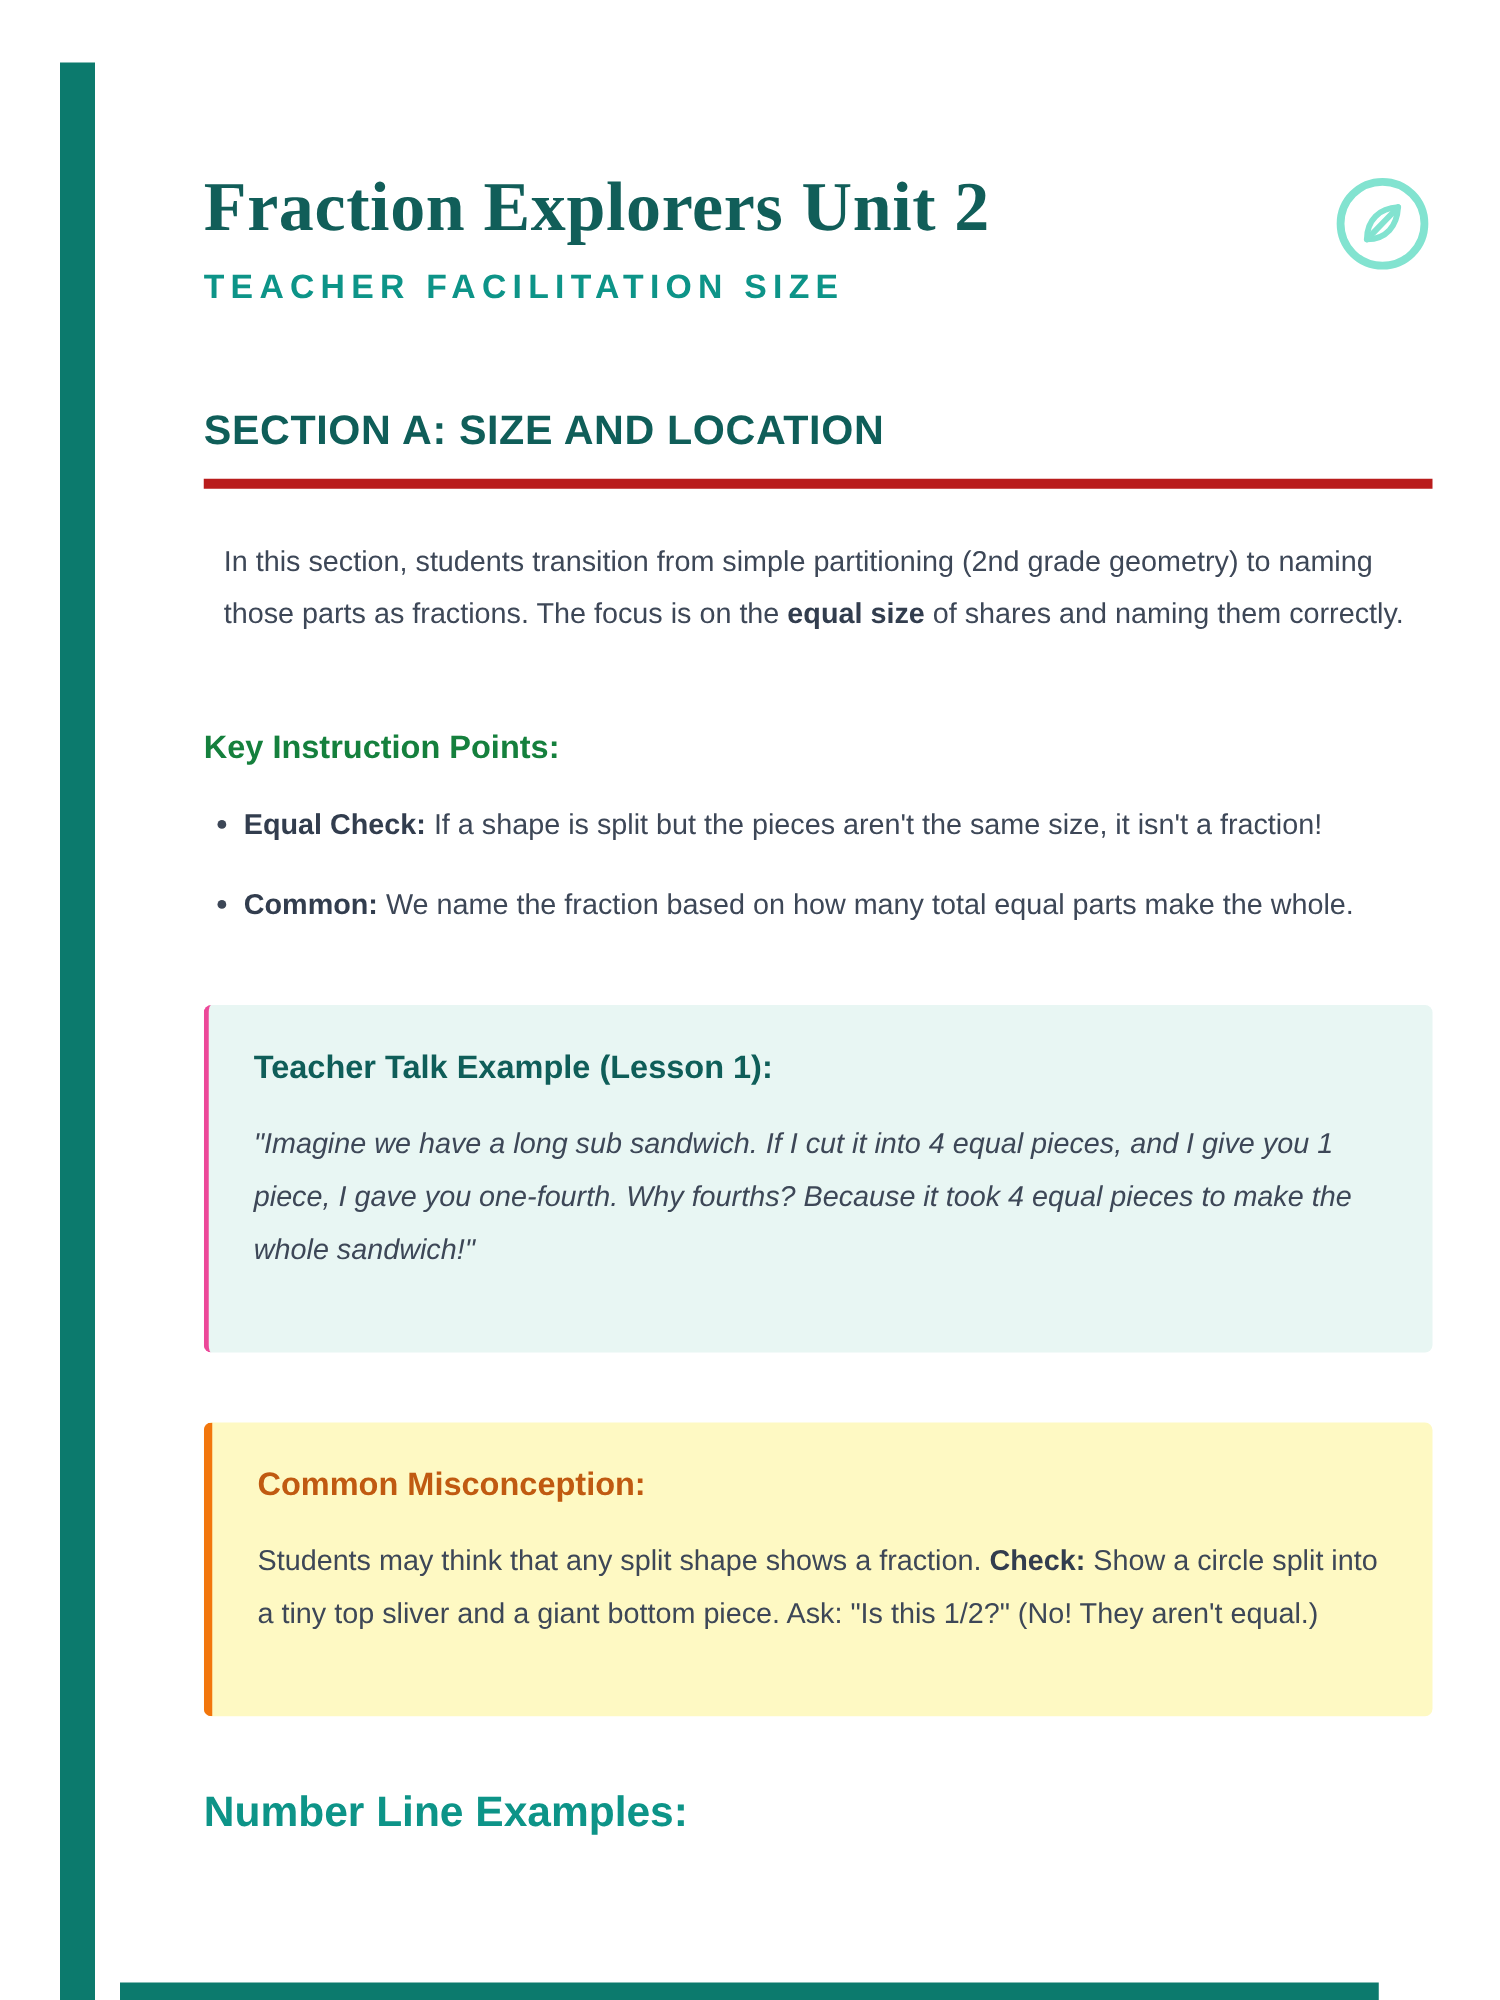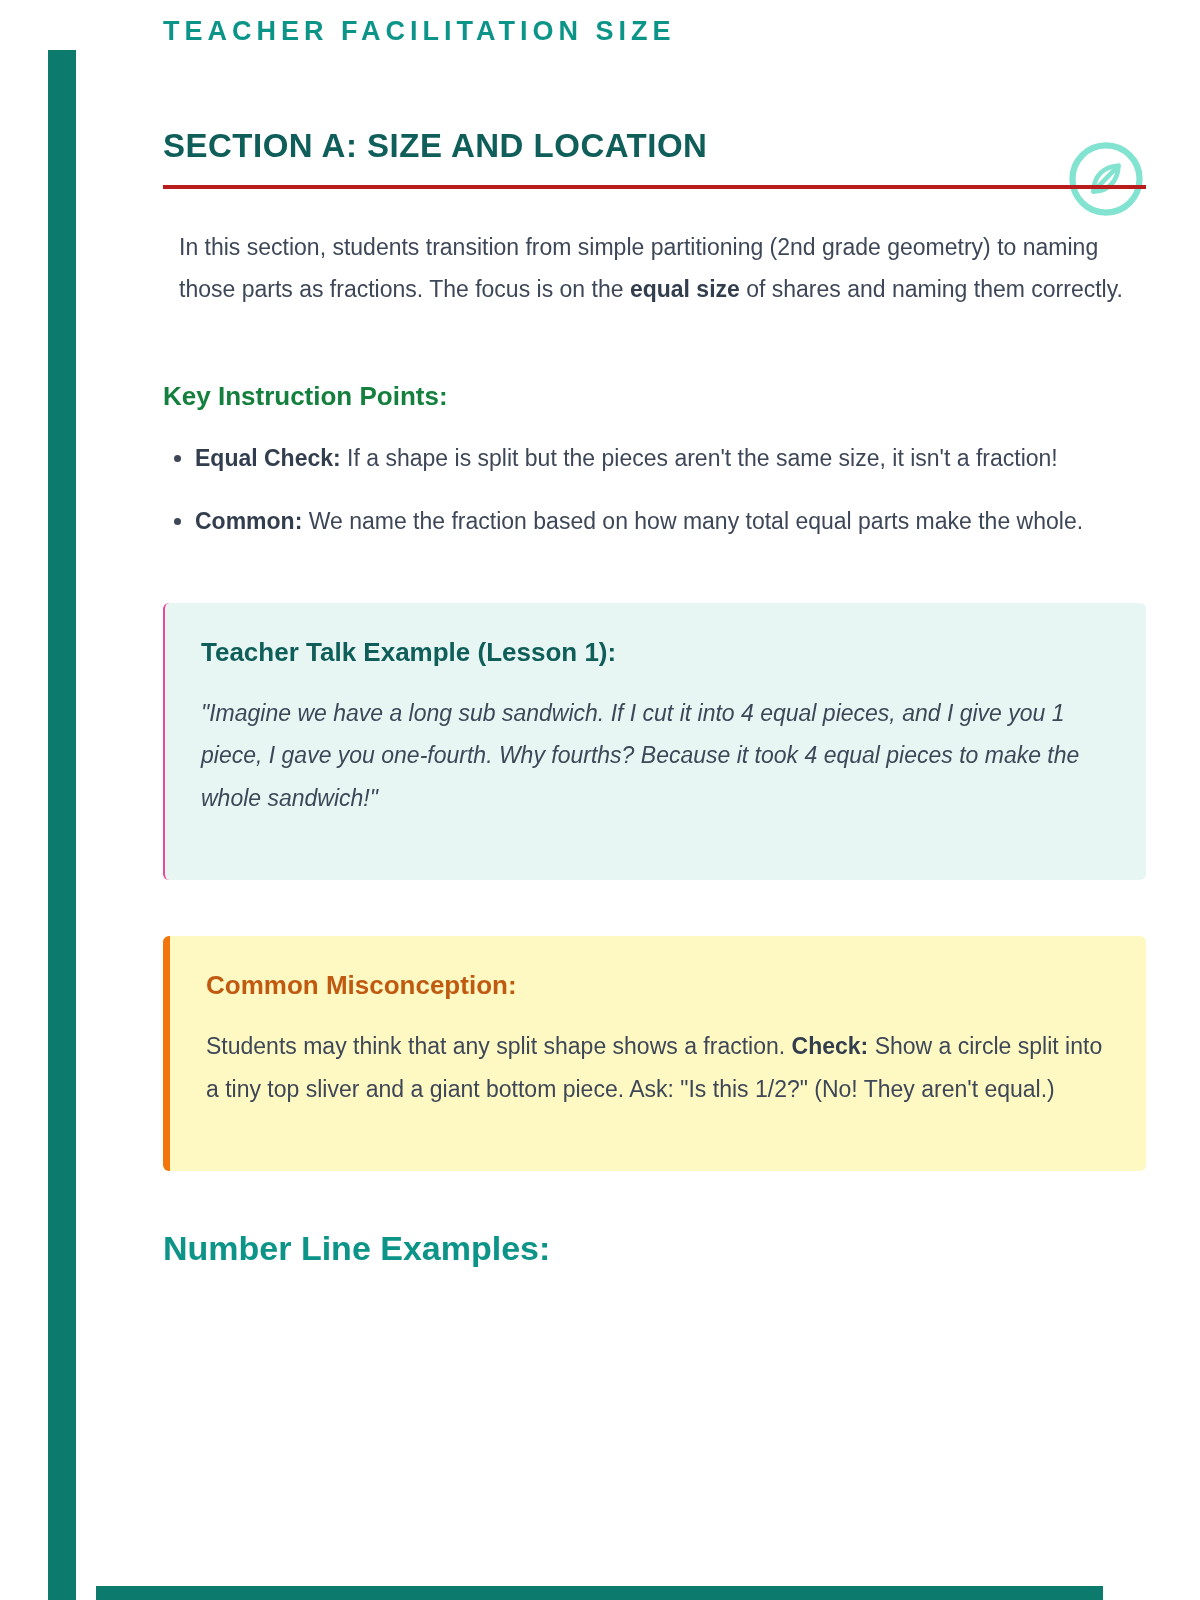--- a/index.html
+++ b/index.html
@@ -67,21 +67,21 @@
     color: #0d9488;
   }
 
   .section-heading {
     margin-top: 80px;
     font-size: 33px;
     font-weight: 800;
     color: #0f5e59;
     letter-spacing: 0.5px;
     padding-bottom: 20px;
-    border-bottom: 4px solid #b91c1c;
+    border-bottom: 8px solid #b91c1c;
   }
 
   .intro {
     margin-top: 38px;
     font-size: 23px;
     line-height: 1.82;
     color: #3d4757;
     margin-left: 16px;
   }
   .intro b, li b, .callout-text b {
@@ -110,21 +110,21 @@
     color: #3d4757;
   }
 
   .callout {
     margin-top: 60px;
     border-radius: 6px;
     padding: 34px 42px 38px 36px;
   }
   .callout.mint {
     background: #e8f6f3;
-    border-left: 2px solid #ec4899;
+    border-left: 4px solid #ec4899;
   }
   .callout.peach {
     margin-top: 56px;
     background: #fef9c3;
     border-left: 7px solid #f2760c;
   }
   .callout-heading {
     margin: 0;
     font-size: 26px;
     font-weight: 800;
@@ -157,20 +157,21 @@
 <div class="logo-badge">
   <svg viewBox="0 0 100 100" width="78" height="78" aria-hidden="true">
     <circle cx="50" cy="50" r="43" fill="none" stroke="#82e3d0" stroke-width="8"></circle>
     <path d="M34 66 C 34 46, 47 34, 66 33 C 65 52, 54 66, 34 66 Z" fill="none" stroke="#82e3d0" stroke-width="6" stroke-linejoin="round"></path>
     <line x1="34" y1="66" x2="66" y2="33" stroke="#82e3d0" stroke-width="6" stroke-linecap="round"></line>
   </svg>
 </div>
 
 <div class="content">
 
+  <h1 class="doc-title">Fraction Explorers Unit 2</h1>
   <div class="doc-subtitle">TEACHER FACILITATION SIZE</div>
 
   <div class="section-heading">SECTION A: SIZE AND LOCATION</div>
 
   <p class="intro"><span>In this section, students transition from simple partitioning (2nd grade geometry) to naming those parts as fractions. The focus is on the </span><b>equal size</b><span> of shares and naming them correctly.</span></p>
 
   <div class="sub-heading">Key Instruction Points:</div>
 
   <ul class="key-points">
     <li><b>Equal Check:</b><span> If a shape is split but the pieces aren't the same size, it isn't a fraction!</span></li>

